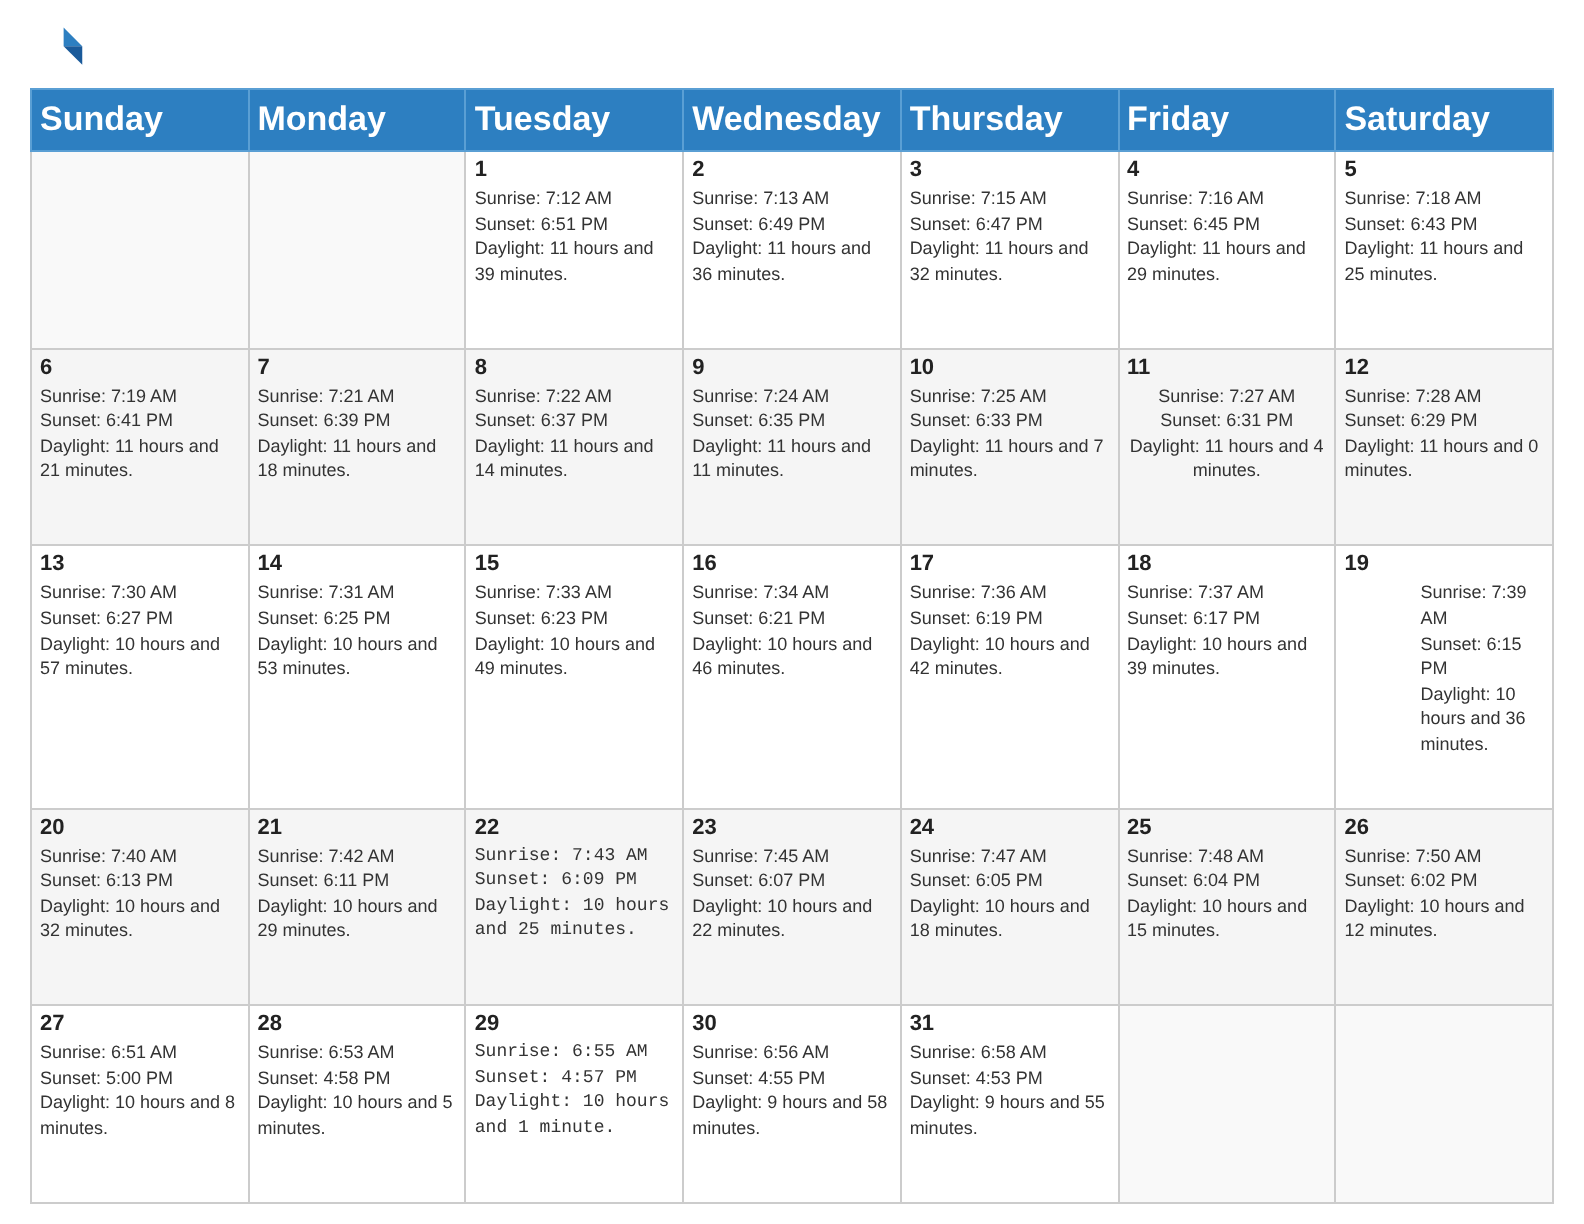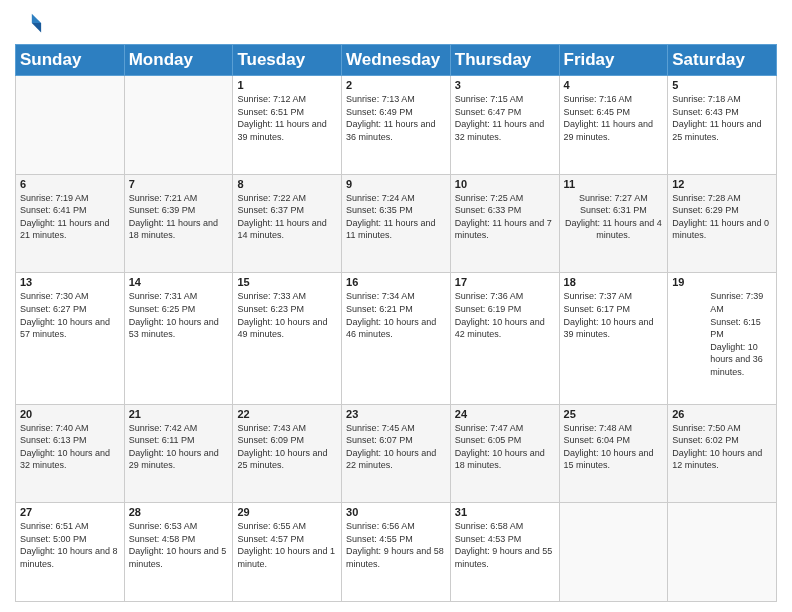--- a/index.html
+++ b/index.html
@@ -262,21 +262,21 @@
 Daylight: 10 hours and 32 minutes.</div>
           </td>
           <td>
             <span class="day-num">21</span>
             <div class="day-info" style="white-space: pre-line;">Sunrise: 7:42 AM
 Sunset: 6:11 PM
 Daylight: 10 hours and 29 minutes.</div>
           </td>
           <td>
             <span class="day-num">22</span>
-            <div class="day-info" style="white-space: pre-line;">Sunrise: 7:43 AM
+            <div class="day-info" style="white-space: pre-line; font-family: Liberation Mono, monospace;">Sunrise: 7:43 AM
 Sunset: 6:09 PM
 Daylight: 10 hours and 25 minutes.</div>
           </td>
           <td>
             <span class="day-num">23</span>
             <div class="day-info" style="white-space: pre-line;">Sunrise: 7:45 AM
 Sunset: 6:07 PM
 Daylight: 10 hours and 22 minutes.</div>
           </td>
           <td>
@@ -306,21 +306,21 @@
 Daylight: 10 hours and 8 minutes.</div>
           </td>
           <td>
             <span class="day-num">28</span>
             <div class="day-info" style="white-space: pre-line;">Sunrise: 6:53 AM
 Sunset: 4:58 PM
 Daylight: 10 hours and 5 minutes.</div>
           </td>
           <td>
             <span class="day-num">29</span>
-            <div class="day-info" style="white-space: pre-line;">Sunrise: 6:55 AM
+            <div class="day-info" style="white-space: pre-line; font-family: Liberation Mono, monospace;">Sunrise: 6:55 AM
 Sunset: 4:57 PM
 Daylight: 10 hours and 1 minute.</div>
           </td>
           <td>
             <span class="day-num">30</span>
             <div class="day-info" style="white-space: pre-line;">Sunrise: 6:56 AM
 Sunset: 4:55 PM
 Daylight: 9 hours and 58 minutes.</div>
           </td>
           <td>

